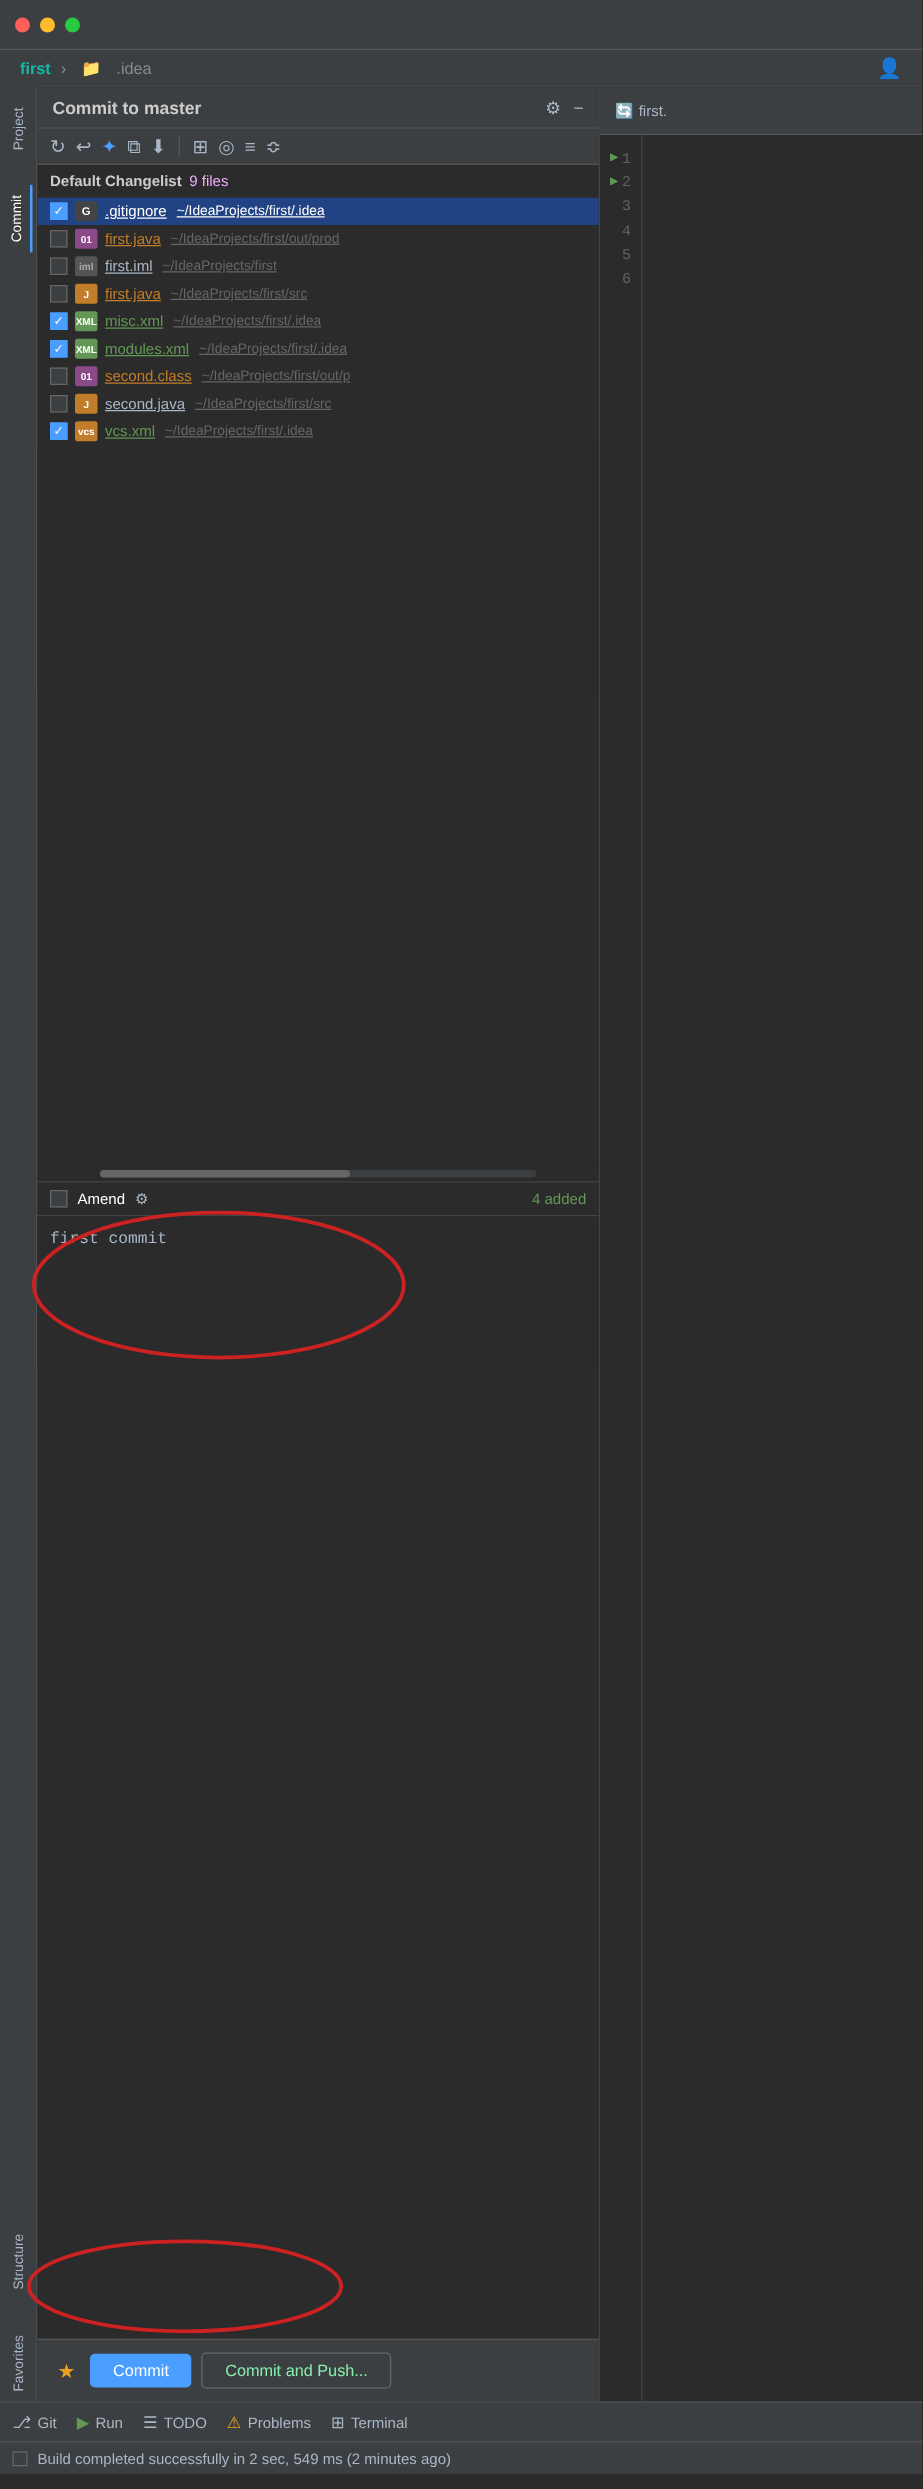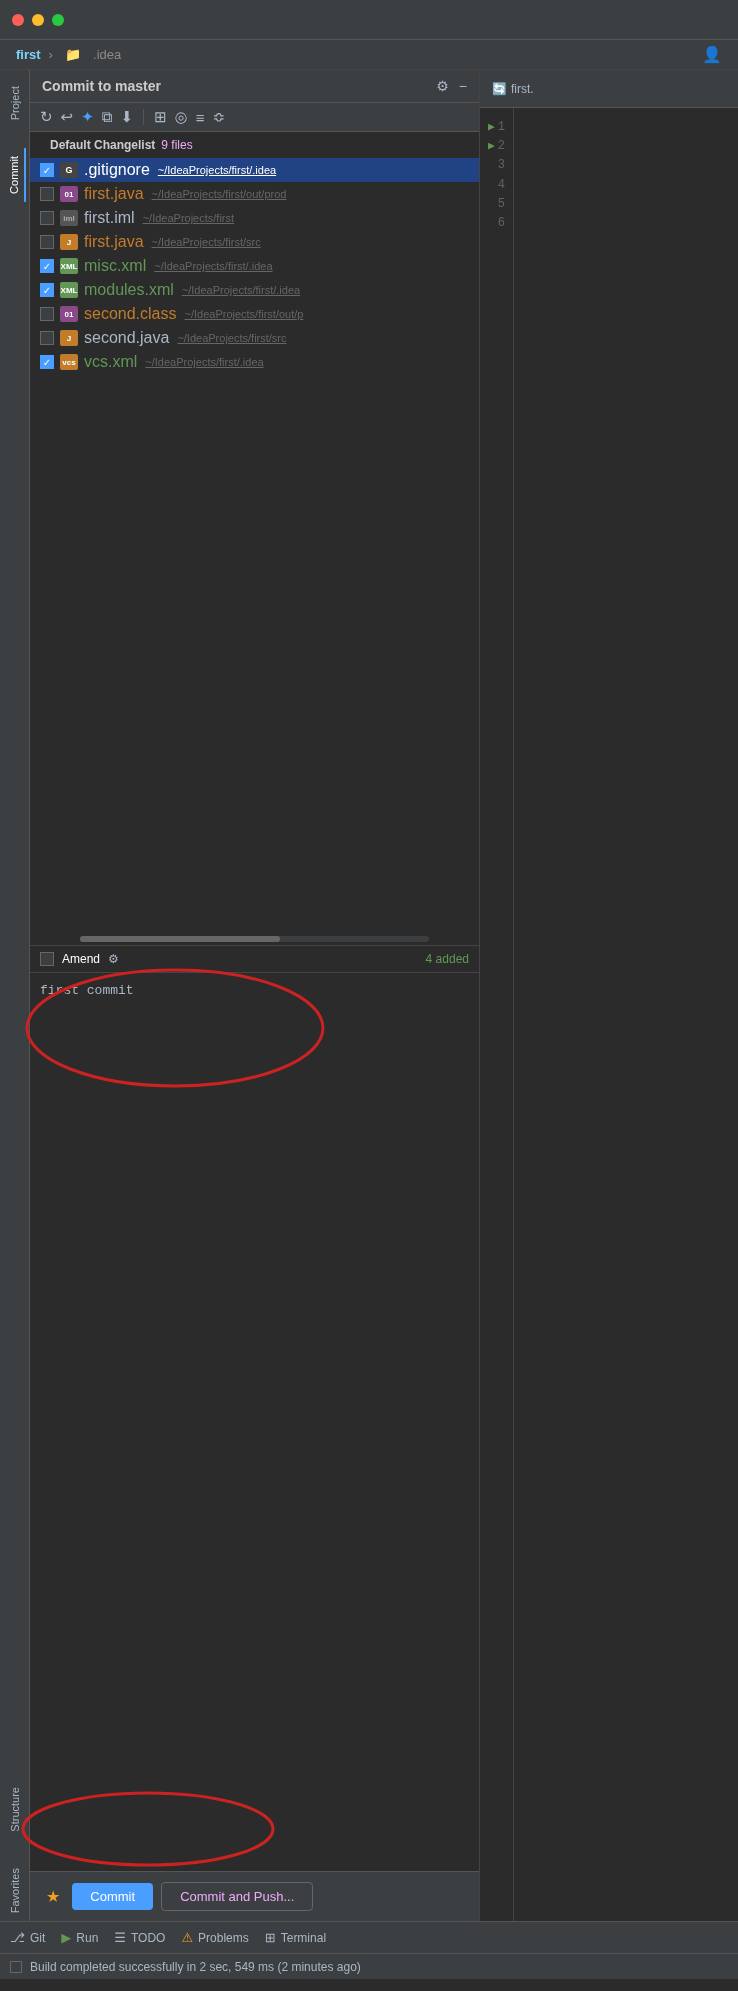--- a/index.html
+++ b/index.html
@@ -36,21 +36,21 @@
       background: #3c3f41;
       height: 30px;
       display: flex;
       align-items: center;
       padding: 0 12px;
       font-size: 13px;
       color: #a9b7c6;
       border-bottom: 1px solid #444;
     }
     .breadcrumb-bar span { color: #8a8a8a; margin: 0 4px; }
-    .breadcrumb-bar .bold { font-weight: bold; color: #7dd3fc; }
+    .breadcrumb-bar .bold { font-weight: bold; color: #14b8a6; }
 
     
     .main-layout {
       display: flex;
       height: calc(1991px - 70px);
     }
 
     
     .sidebar-tabs {
       width: 30px;
@@ -138,21 +138,20 @@
       background: #2b2b2b;
     }
     .changelist-header {
       padding: 6px 10px;
       font-weight: bold;
       color: #ccc;
       font-size: 12px;
       display: flex;
       align-items: center;
       gap: 6px;
-      margin-left: 10px;
     }
     .changelist-count {
       color: #f0abfc;
       font-weight: normal;
     }
 
     .file-item {
       display: flex;
       align-items: center;
       padding: 3px 10px;
@@ -187,21 +186,22 @@
       font-weight: bold;
       border-radius: 2px;
     }
     .file-icon.java { background: #c27d2a; color: #fff; font-size: 9px; }
     .file-icon.xml { background: #629755; color: #fff; font-size: 9px; }
     .file-icon.class { background: #8a4a8a; color: #fff; font-size: 9px; }
     .file-icon.iml { background: #555; color: #aaa; font-size: 9px; }
     .file-icon.git { background: #444; color: #f05033; font-size: 9px; }
 
     .file-name {
-      font-size: 16px;
+      font-size: 12px;
+      text-decoration: underline;
     }
     .file-name.green { color: #629755; }
     .file-name.orange { color: #c27d2a; }
     .file-name.default { color: #a9b7c6; }
 
     .file-path {
       color: #666;
       font-size: 11px;
       margin-left: 2px;
       text-decoration: underline;
@@ -322,21 +322,21 @@
       background: #4a9eff;
       color: #fff;
       border: none;
       padding: 6px 18px;
       border-radius: 4px;
       font-size: 13px;
       cursor: pointer;
     }
     .btn-commit-push {
       background: #3c3f41;
-      color: #f0abfc;
+      color: #86efac;
       border: 1px solid #666;
       padding: 6px 18px;
       border-radius: 4px;
       font-size: 13px;
       cursor: pointer;
     }
 
     
     .bottom-toolbar {
       background: #3c3f41;

